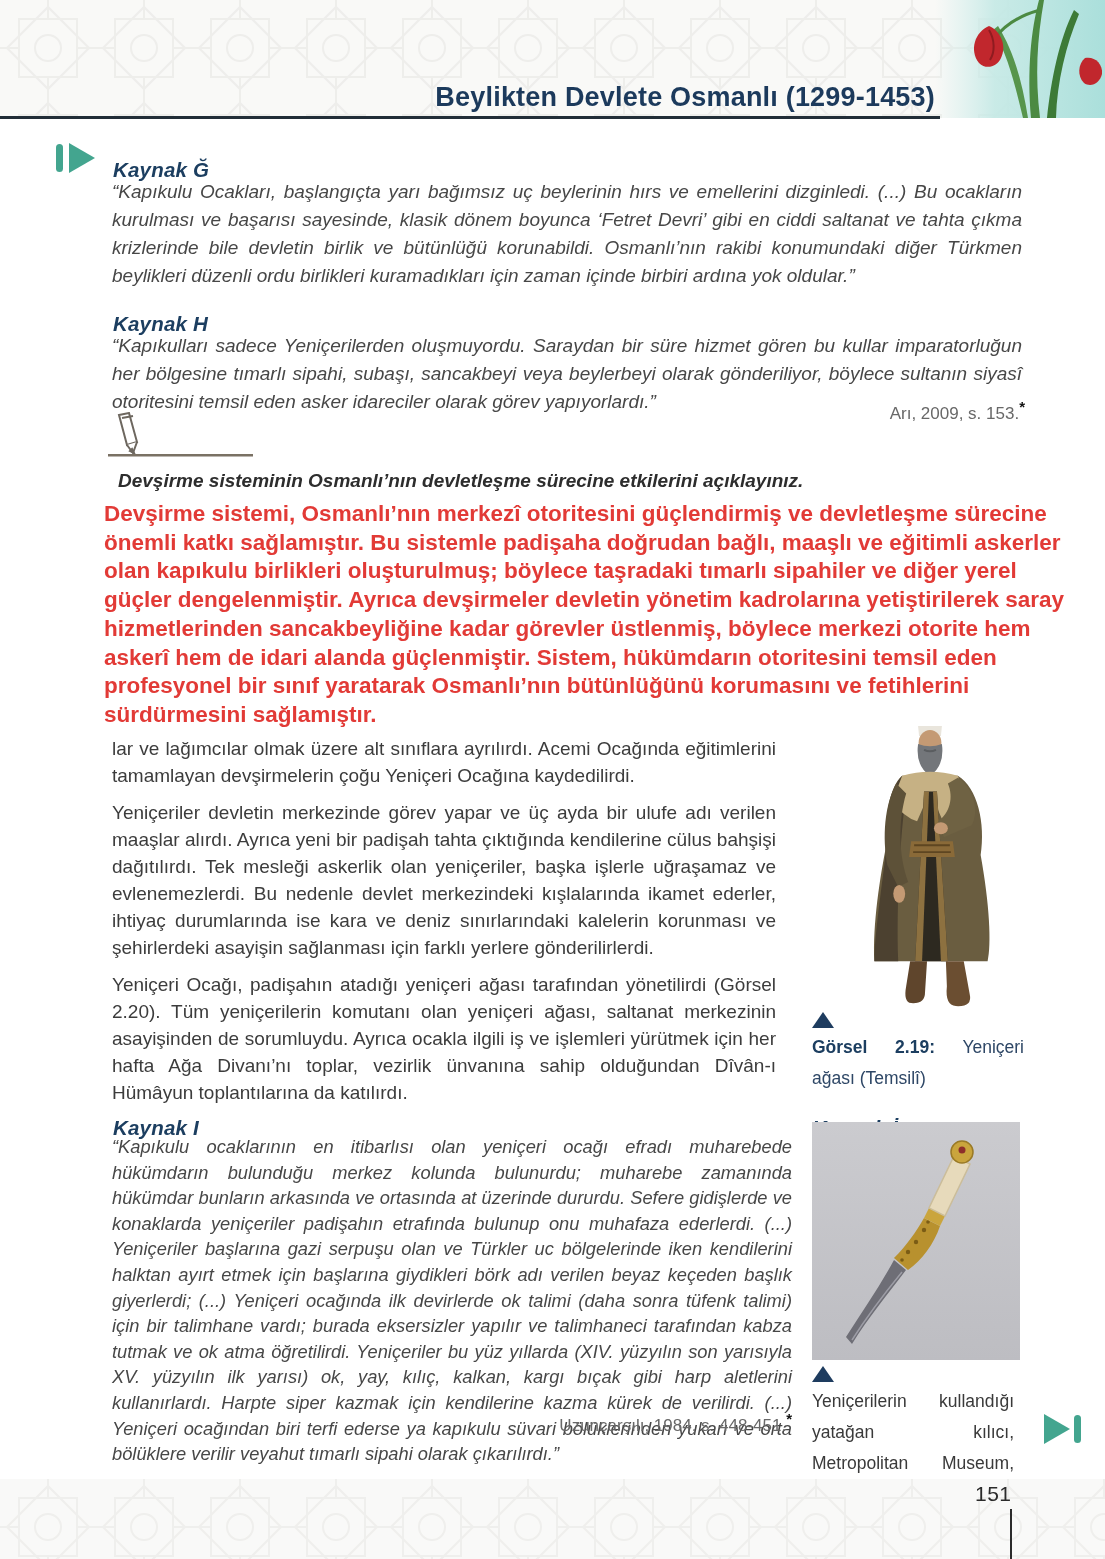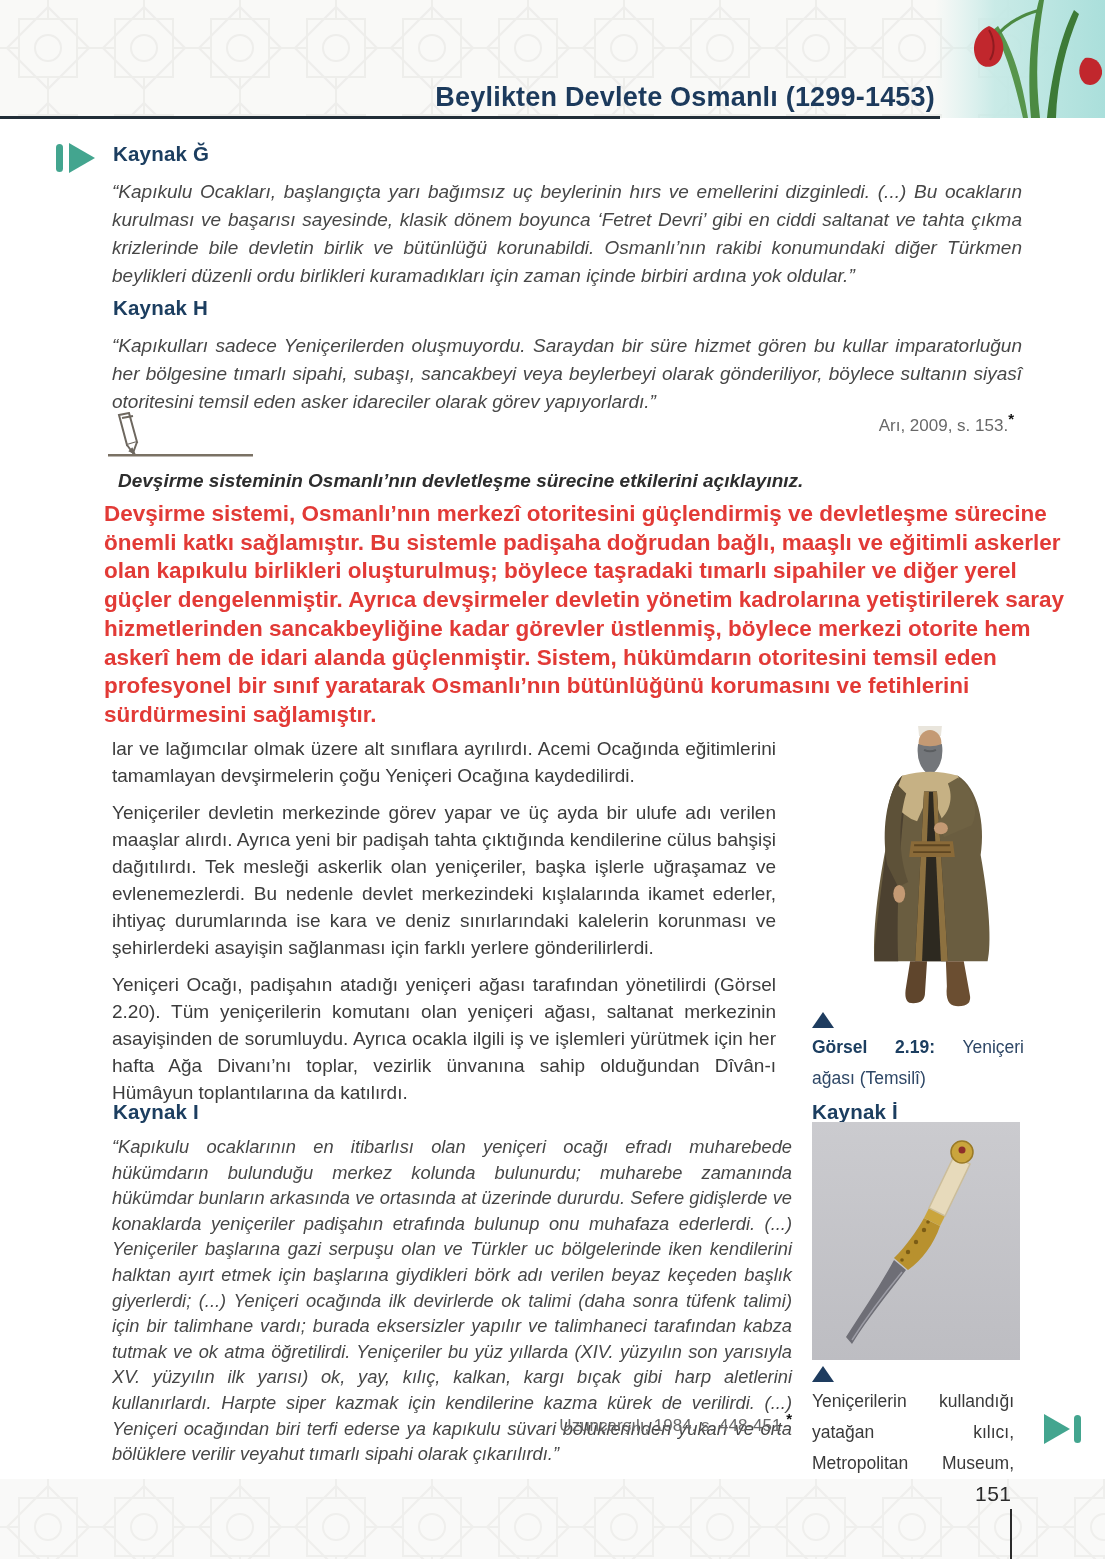--- a/index.html
+++ b/index.html
@@ -9,22 +9,23 @@
   }
   .abs{position:absolute;}
   
   .hdr-title{
     font-weight:bold;font-size:27px;color:#1c3a5c;letter-spacing:.2px;
     white-space:nowrap;
   }
   .hdr-rule{background:#222e38;height:2.5px;}
   
   .kaynak-h{
-    font-weight:bold;font-size:20.5px;color:#1c3e60;
+    font-weight:bold;font-style:italic;font-size:20.5px;color:#1c3e60;
     letter-spacing:.2px;
+    margin-top:16px;
   }
   .quote{
     font-style:italic;font-size:19px;line-height:28px;color:#474747;
     text-align:justify;
   }
   .quote-sm{
     font-style:italic;font-size:18.3px;line-height:25.6px;color:#474747;
     text-align:justify;
   }
   .attr{
@@ -104,21 +105,21 @@
     <svg width="42" height="32" viewBox="0 0 42 32">
       <rect x="1" y="2" width="7" height="28" rx="3.5" fill="#43a58f"></rect>
       <path d="M14 1 L40 16 L14 31 Z" fill="#43a58f"></path>
     </svg>
   </span>
   <div class="abs kaynak-h" style="left:113px;top:142px;">Kaynak Ğ</div>
   <div class="abs quote" style="left:112px;top:178px;width:910px;">“Kapıkulu Ocakları, başlangıçta yarı bağımsız uç beylerinin hırs ve emellerini dizginledi. (...) Bu ocakların kurulması ve başarısı sayesinde, klasik dönem boyunca ‘Fetret Devri’ gibi en ciddi saltanat ve tahta çıkma krizlerinde bile devletin birlik ve bütünlüğü korunabildi. Osmanlı’nın rakibi konumundaki diğer Türkmen beylikleri düzenli ordu birlikleri kuramadıkları için zaman içinde birbiri ardına yok oldular.”</div>
 
   <div class="abs kaynak-h" style="left:113px;top:296px;">Kaynak H</div>
   <div class="abs quote" style="left:112px;top:332px;width:910px;">“Kapıkulları sadece Yeniçerilerden oluşmuyordu. Saraydan bir süre hizmet gören bu kullar imparatorluğun her bölgesine tımarlı sipahi, subaşı, sancakbeyi veya beylerbeyi olarak gönderiliyor, böylece sultanın siyasî otoritesini temsil eden asker idareciler olarak görev yapıyorlardı.”</div>
-  <div class="abs attr" style="left:104px;top:398px;width:910px;margin-top:12px;">
+  <div class="abs attr" style="left:115px;top:398px;width:910px;">
     <span>Arı, 2009, s. 153.</span><sup>*</sup>
   </div>
 
   <span class="abs" style="left:105px;top:412px;">
     <svg width="150" height="46" viewBox="0 0 150 46">
       <g fill="none" stroke="#6d675f" stroke-width="2">
         <path d="M14 3 L24 1 L32 30 L22 33 Z" fill="#ffffff"></path>
         <path d="M22 33 L28 41 L32 30" fill="#ffffff"></path>
         <path d="M27 37 L29 41 L25 39 Z" fill="#6d675f"></path>
         <path d="M17 6 L28 4"></path>

